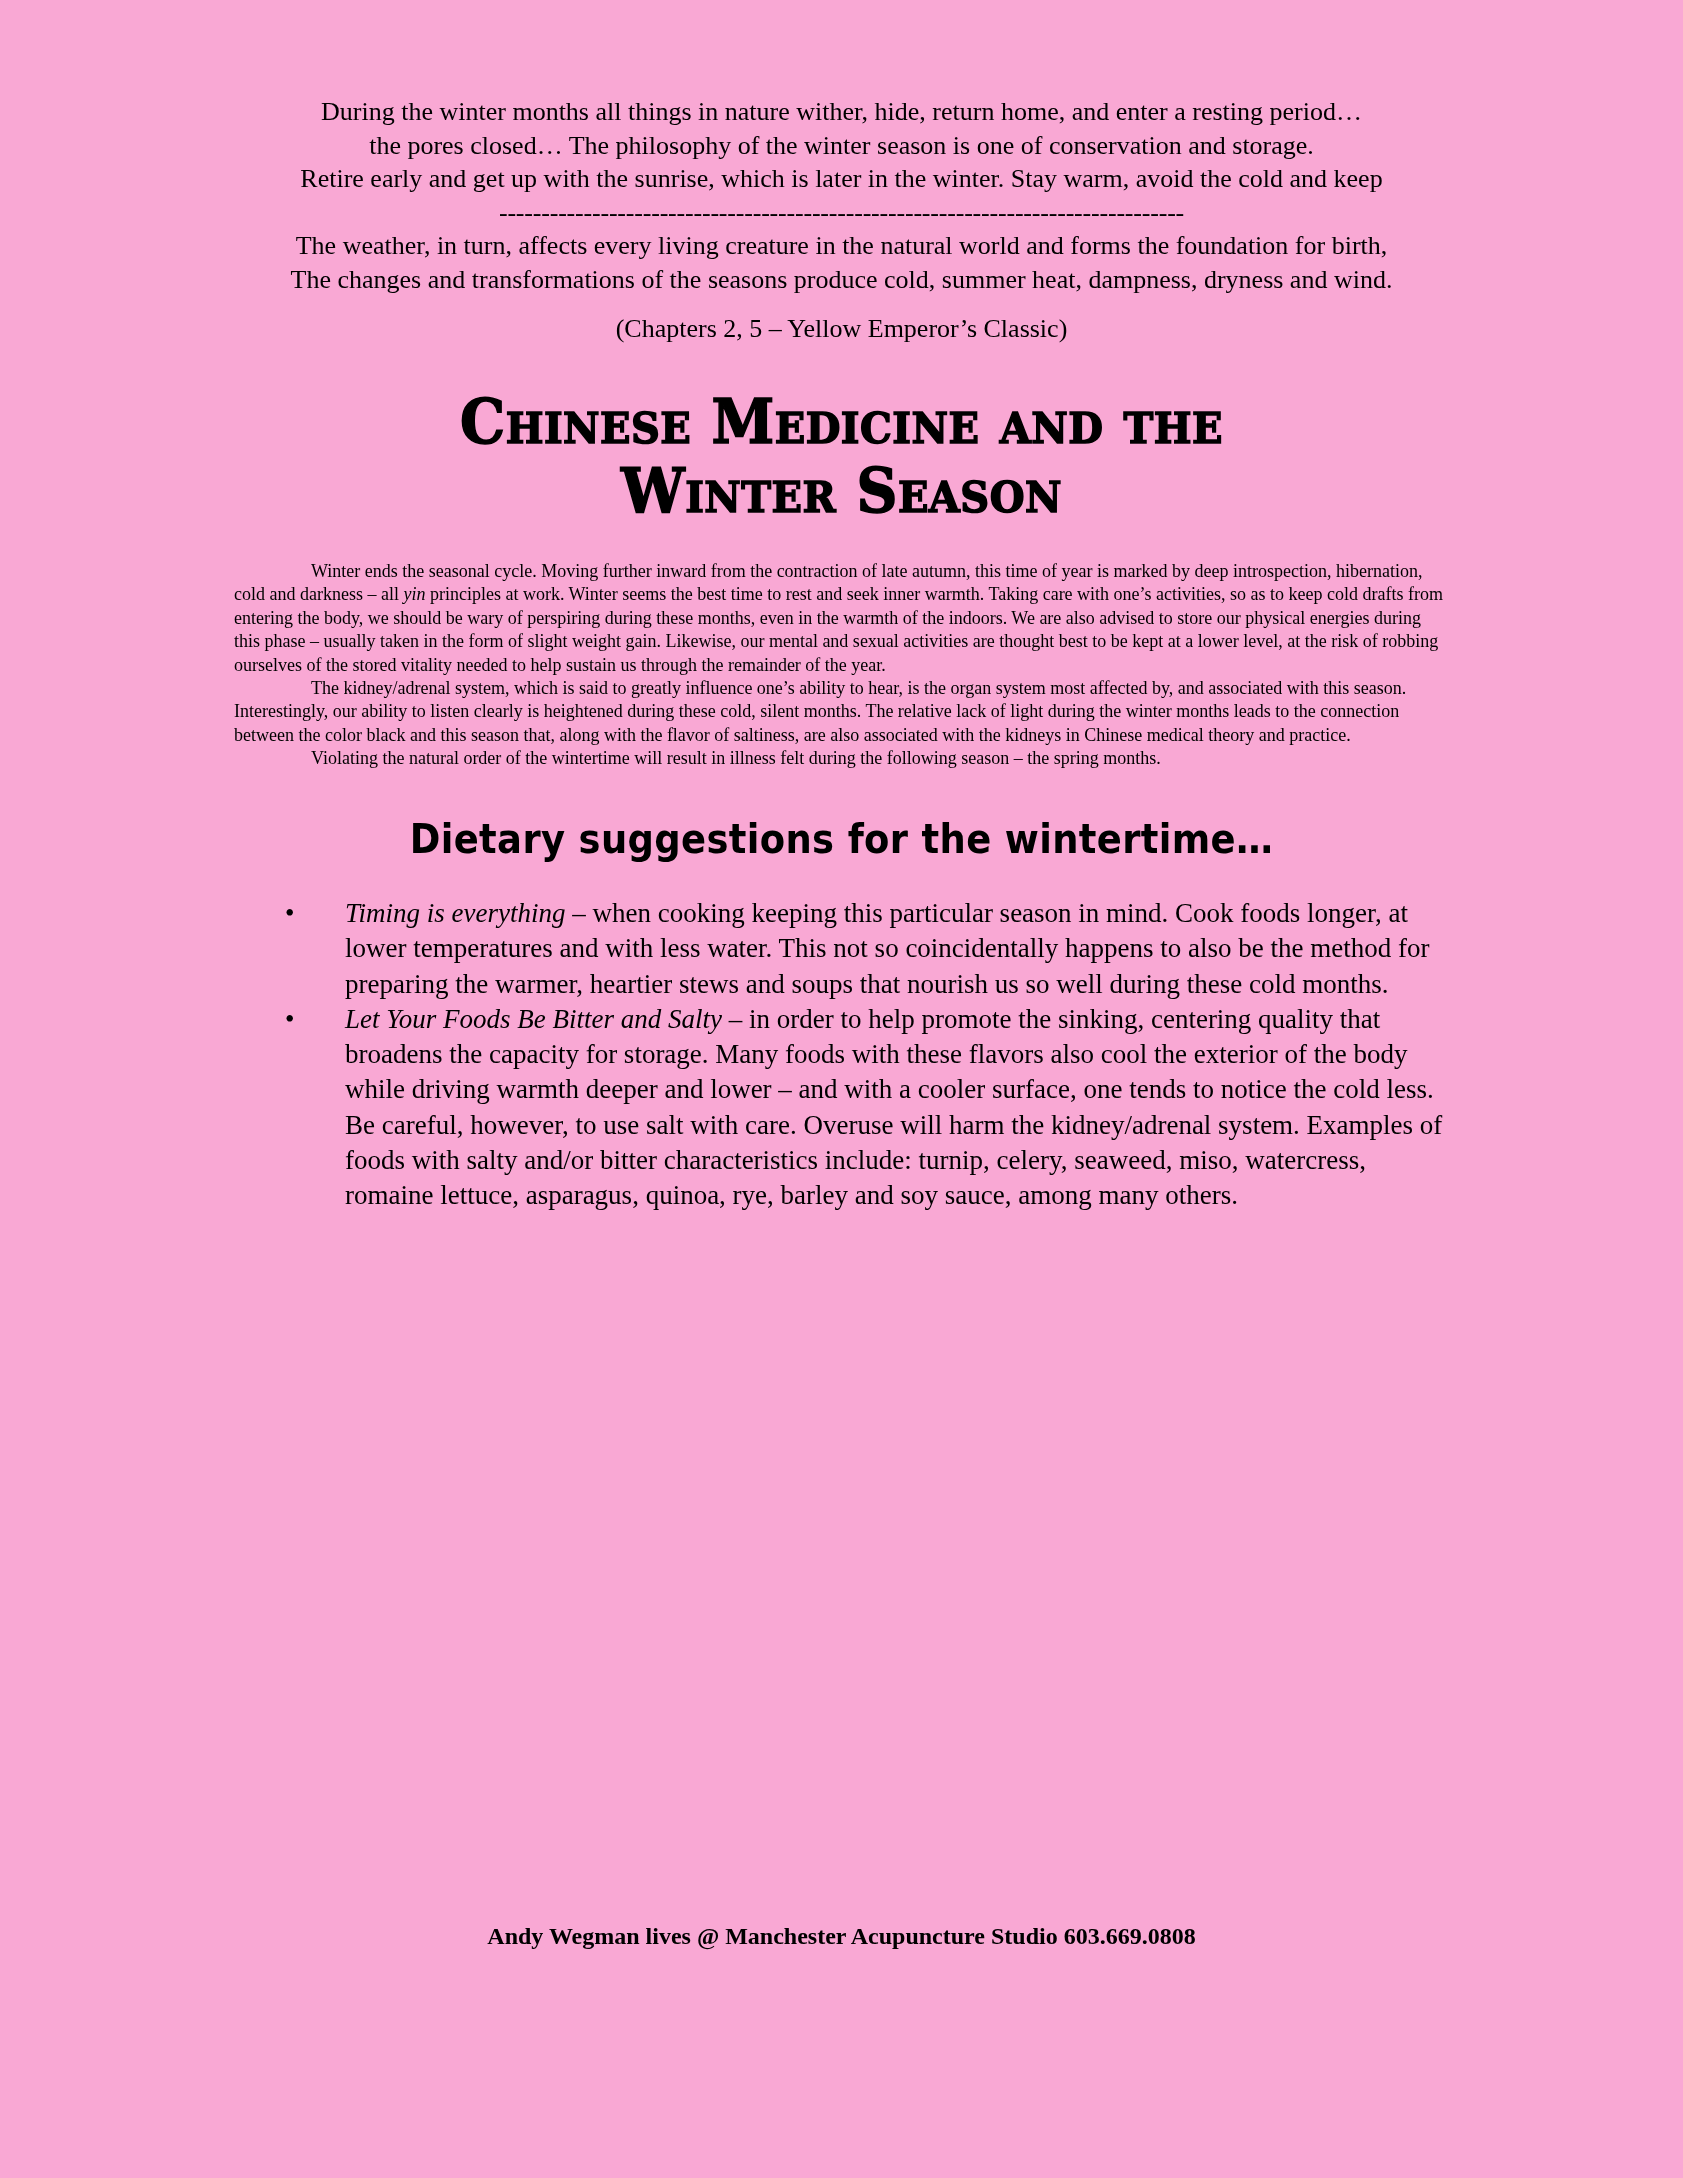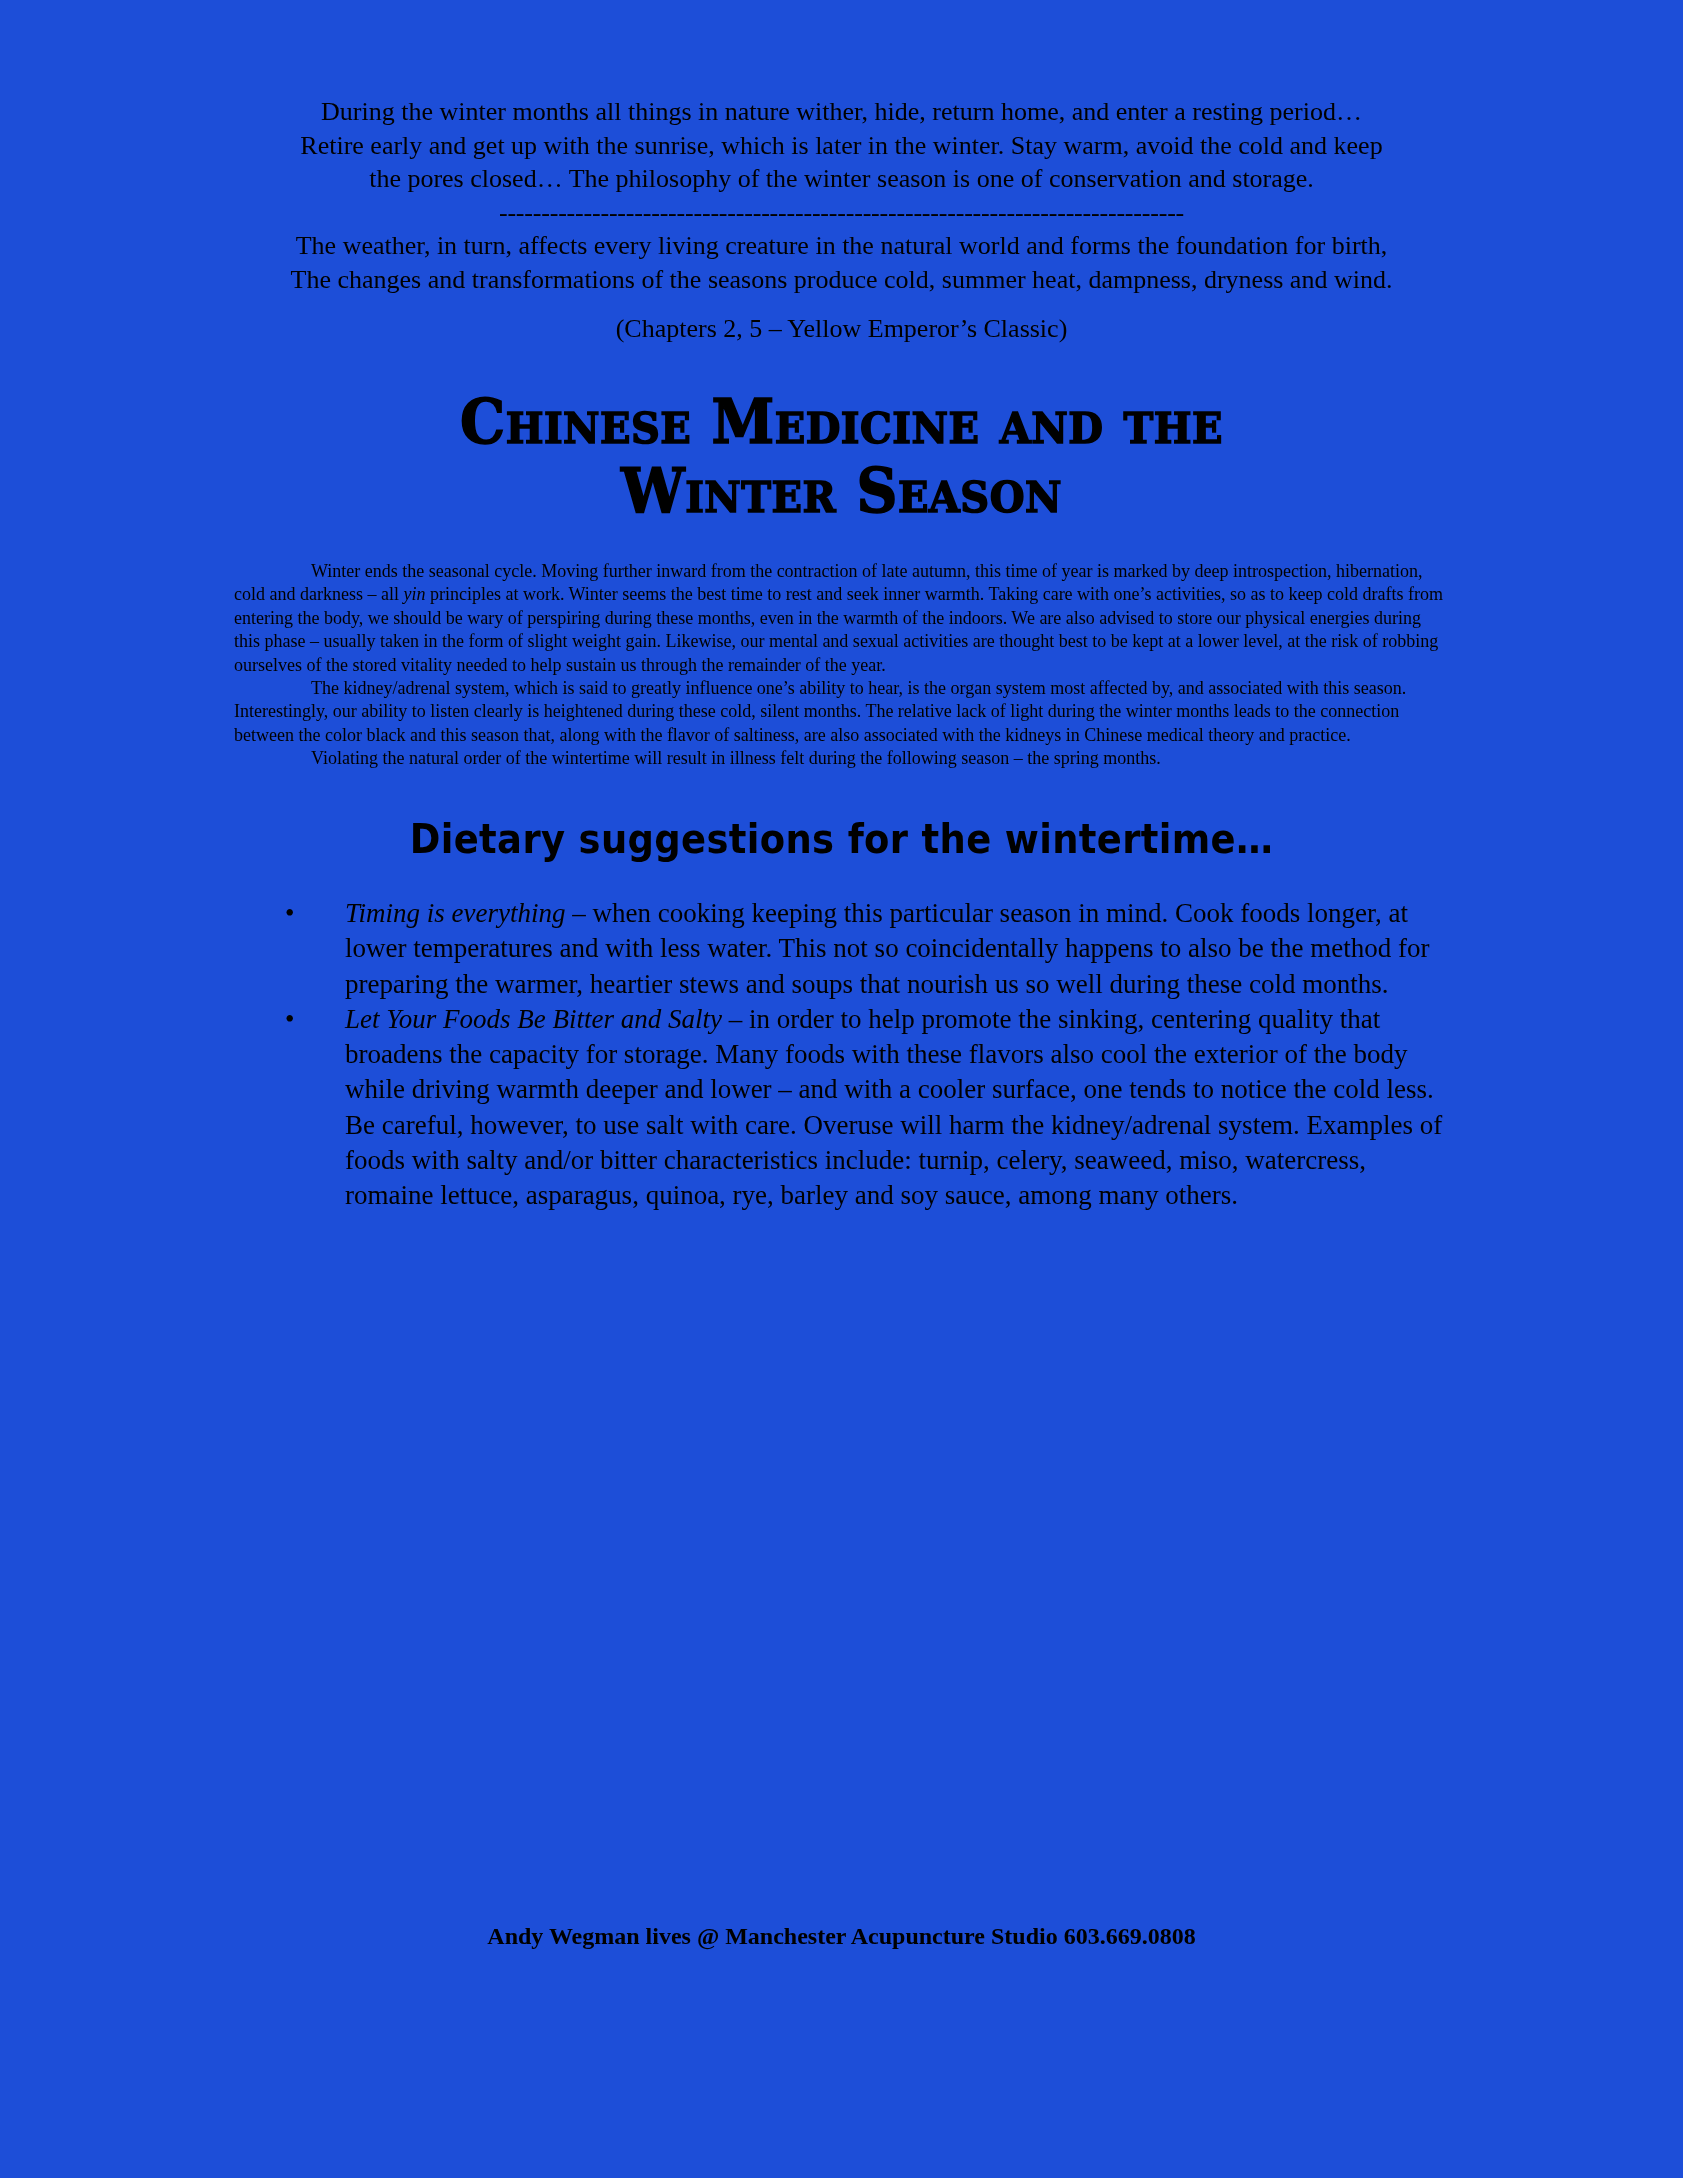--- a/index.html
+++ b/index.html
@@ -13,21 +13,21 @@
     font-family: "Liberation Serif", "DejaVu Serif", serif;
     color: #000000;
     -webkit-font-smoothing: none;
   }
   .page {
     position: relative;
     width: 1683px;
     height: 2178px;
     box-sizing: border-box;
     padding: 95px 234px 0 234px;
-    background: #1d4ed8;
+    background: #f9a8d4;
   }
 
   
   .epigraph {
     font-size: 26px;
     line-height: 1.29;
     text-align: center;
     margin: 0;
   }
   .epigraph-block-1 { margin: 0 0 0 0; padding: 0 16px; }
@@ -131,22 +131,22 @@
   }
 </style>
 </head>
 <body>
 
 <div class="page">
 
   <div class="epigraph">
     <div class="epigraph-block-1">
       <div>During the winter months all things in nature wither, hide, return home, and enter a resting period…</div>
+      <div>the pores closed… The philosophy of the winter season is one of conservation and storage.</div>
       <div>Retire early and get up with the sunrise, which is later in the winter.  Stay warm, avoid the cold and keep</div>
-      <div>the pores closed… The philosophy of the winter season is one of conservation and storage.</div>
     </div>
     <div class="divider-line">---------------------------------------------------------------------------------</div>
     <div class="epigraph-block-2">
       <div>The weather, in turn, affects every living creature in the natural world and forms the foundation for birth,</div>
       <div>The changes and transformations of the seasons produce cold, summer heat, dampness, dryness and wind.</div>
     </div>
     <div class="epigraph-attrib">(Chapters 2, 5 – Yellow Emperor’s Classic)</div>
   </div>
 
   <h1 class="doc-title">

